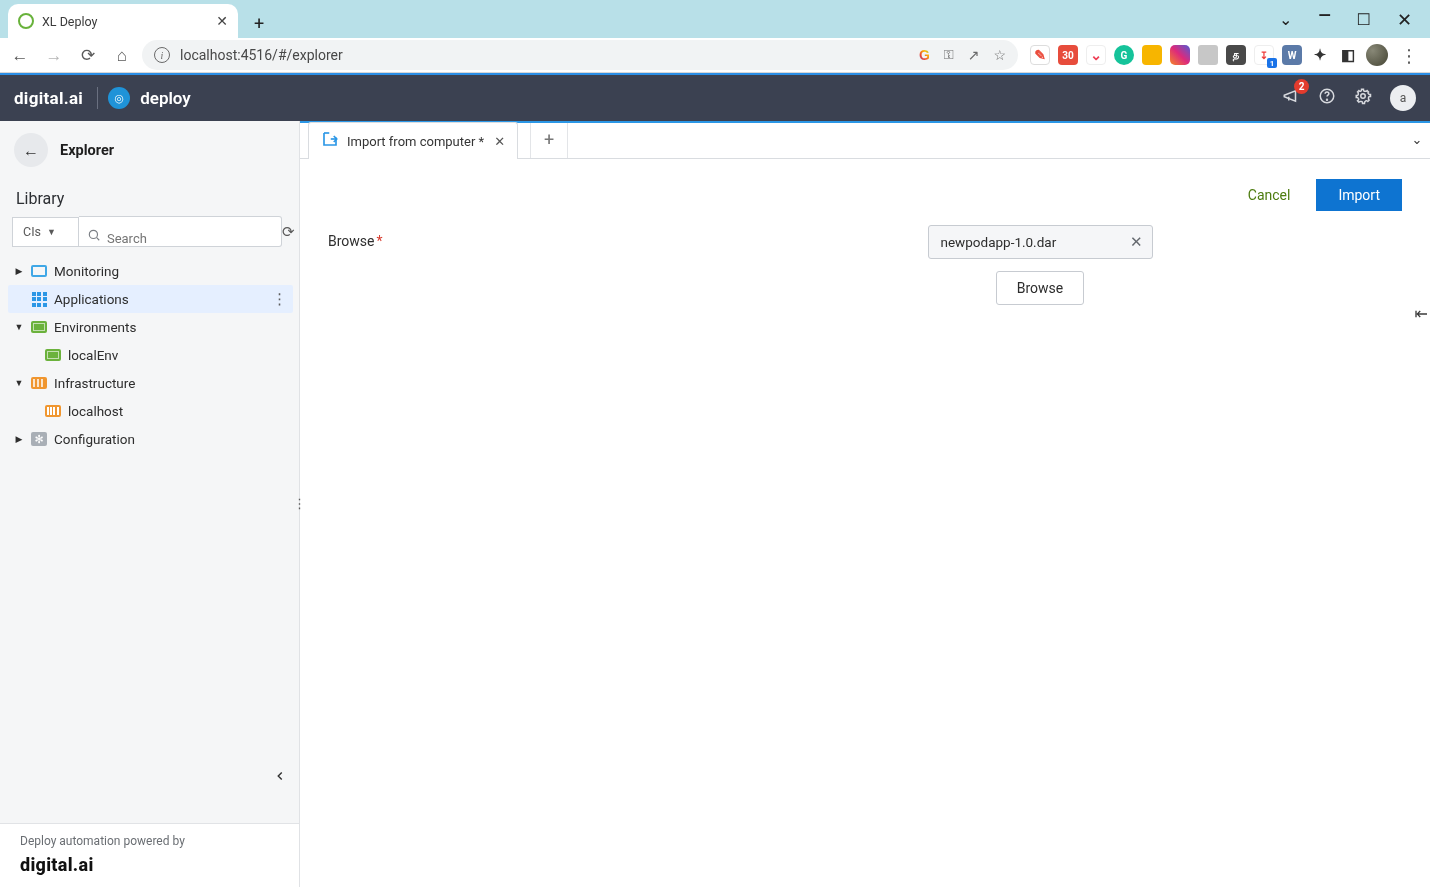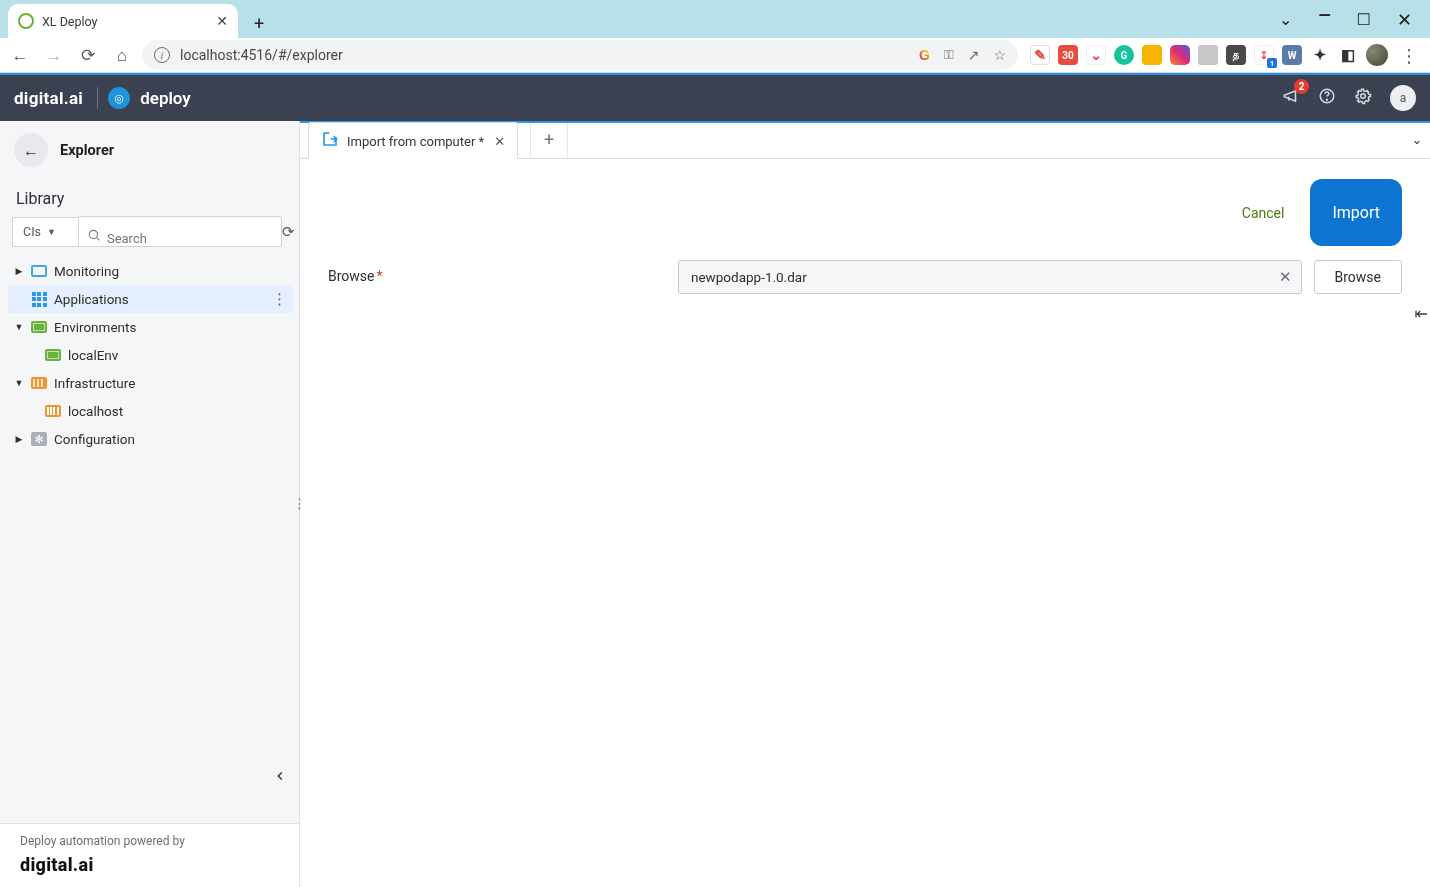--- a/index.html
+++ b/index.html
@@ -85,27 +85,27 @@
   .blank-first { width:8px;}
   .wtab { display:flex; align-items:center; gap:8px; padding:0 12px; border:1px solid #d9dce0; border-bottom:none; background:#fff; font-size:13px; color:#353535; position:relative; top:1px; border-radius:3px 3px 0 0; }
   .wtab .import-ico { color:#2b97e6; font-size:15px;}
   .wtab .close { color:#555; font-size:13px; cursor:pointer; margin-left:2px;}
   .wtab-sep { width:12px;}
   .wtab-add { width:38px; display:flex;align-items:center;justify-content:center; color:#777; font-size:18px; border-left:1px solid #e3e5e8; border-right:1px solid #e3e5e8; cursor:pointer;}
   .chev-end { margin-left:auto; width:26px; display:flex;align-items:center;justify-content:center; color:#333; cursor:pointer; font-size:13px;}
 
   .action-row { display:flex; justify-content:flex-end; gap:18px; padding:20px 28px 10px; align-items:center;}
   .btn-cancel { background:transparent; border:none; color:#4d7c0f; font-size:14px; cursor:pointer; padding:6px 8px;}
-  .btn-primary { background:#0e74d1; color:#fff; border:none; border-radius:12px; padding:24px 22px; font-size:16px; cursor:pointer;}
+  .btn-primary { background:#0e74d1; color:#fff; border:none; border-radius:0; padding:8px 22px; font-size:14px; cursor:pointer;}
 
   .form-row { display:flex; align-items:flex-start; padding:4px 28px; gap:10px;}
   .form-label { width:340px; padding-top:8px; font-size:14px; color:#2f2f2f; }
   .req { color:#d73a2d; margin-left:2px;}
   .field-col { flex:1; display:flex; flex-direction:column; gap:4px;}
-  .input-row { display:flex; gap:12px; align-items:center;}
+  .input-row { display:flex; gap:12px; align-items:center;flex-direction:column;}
   .input-row input[type=text]{ flex:1; height:34px; border:1px solid #c7cbd1; border-radius:3px; background:#f5f6f8; padding:0 34px 0 12px; font-size:13.5px; color:#2d2d2d;}
   .input-wrapper{ position:relative; flex:1; display:flex;}
   .clear-x { position:absolute; right:10px; top:50%; transform:translateY(-50%); color:#65696f; font-size:15px; cursor:pointer;}
   .browse-btn { height:34px; border:1px solid #c7cbd1; background:#fff; border-radius:3px; padding:0 20px; font-size:14px; cursor:pointer; color:#2d2d2d;}
   .hint { font-size:12px; color:#7c8087; padding-left:2px;}
 
   .right-edge-caret { position:absolute; right:2px; top: 304px; cursor:pointer; color:#3b3b3b;}
 </style>
 </head>
 <body>

